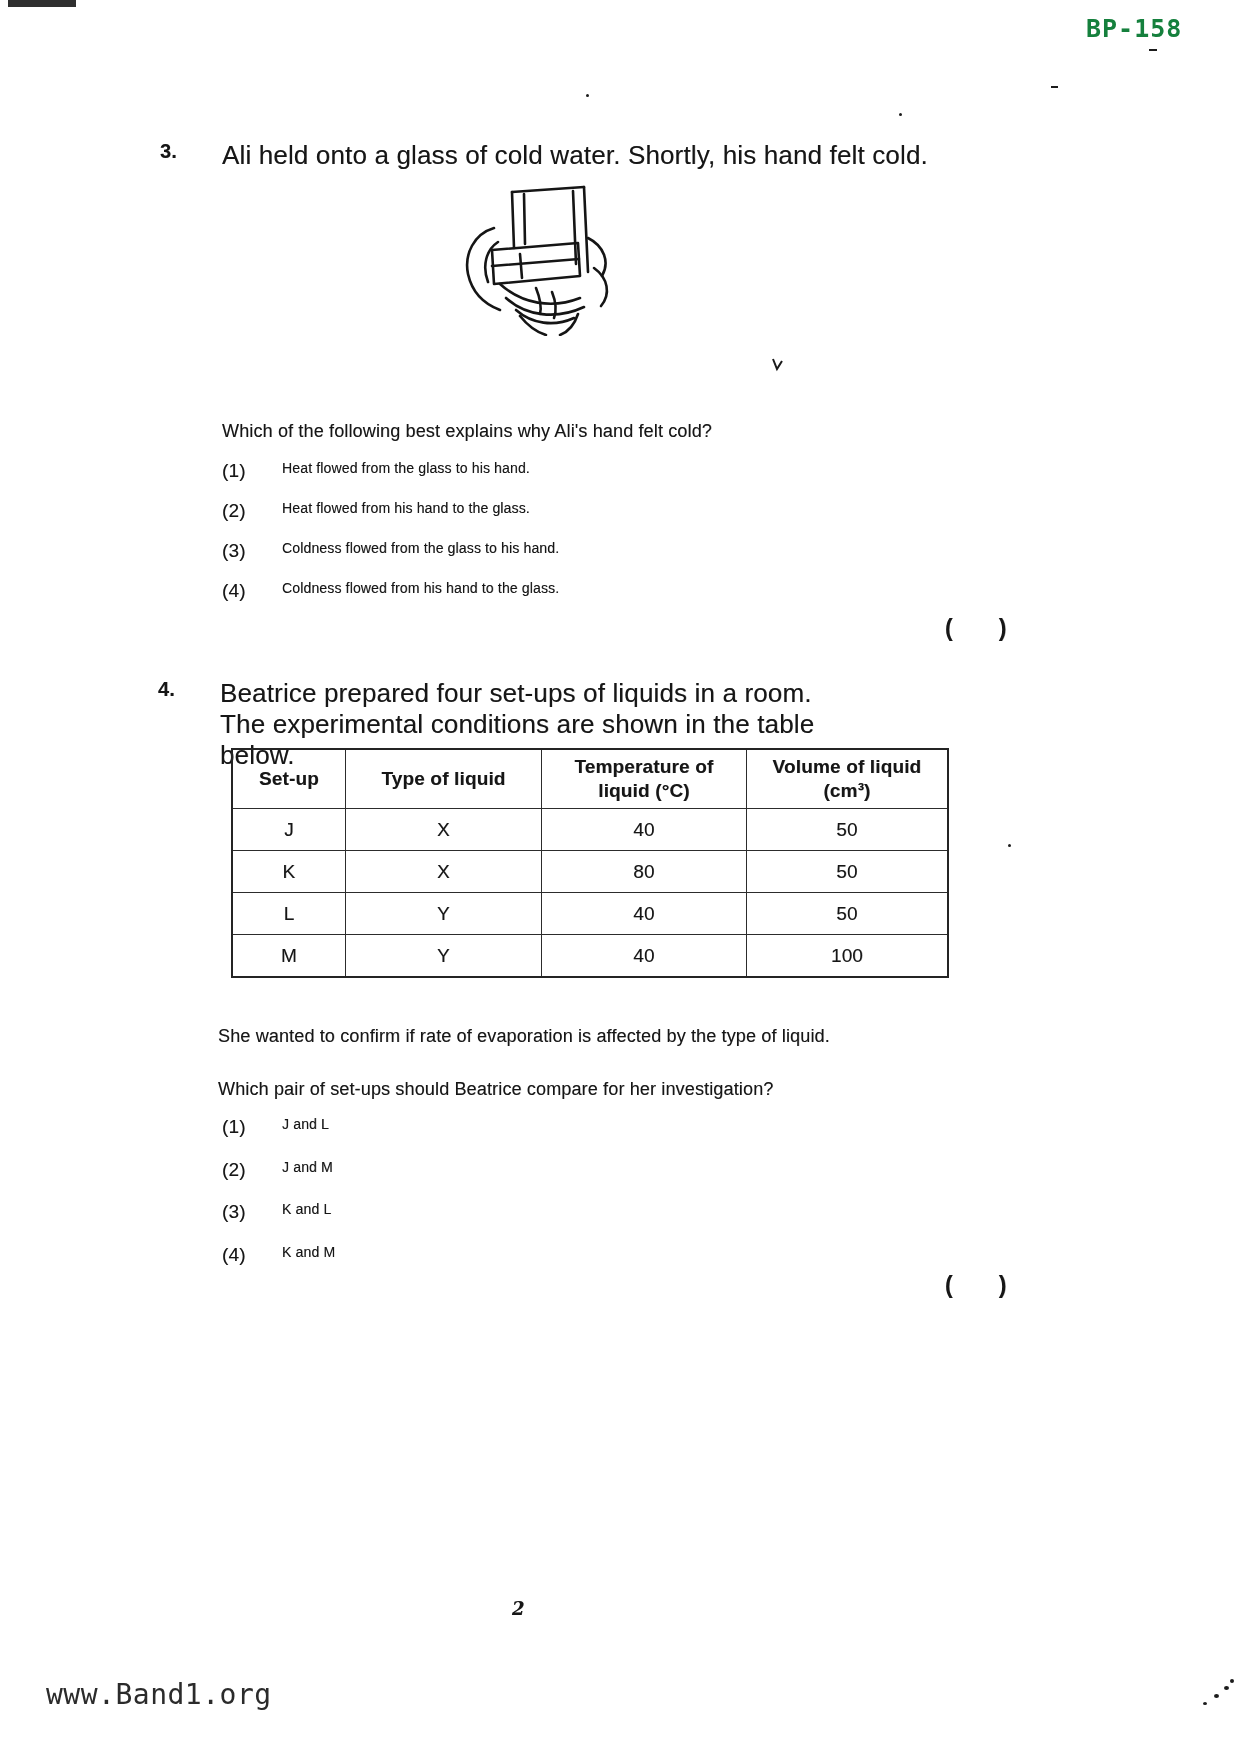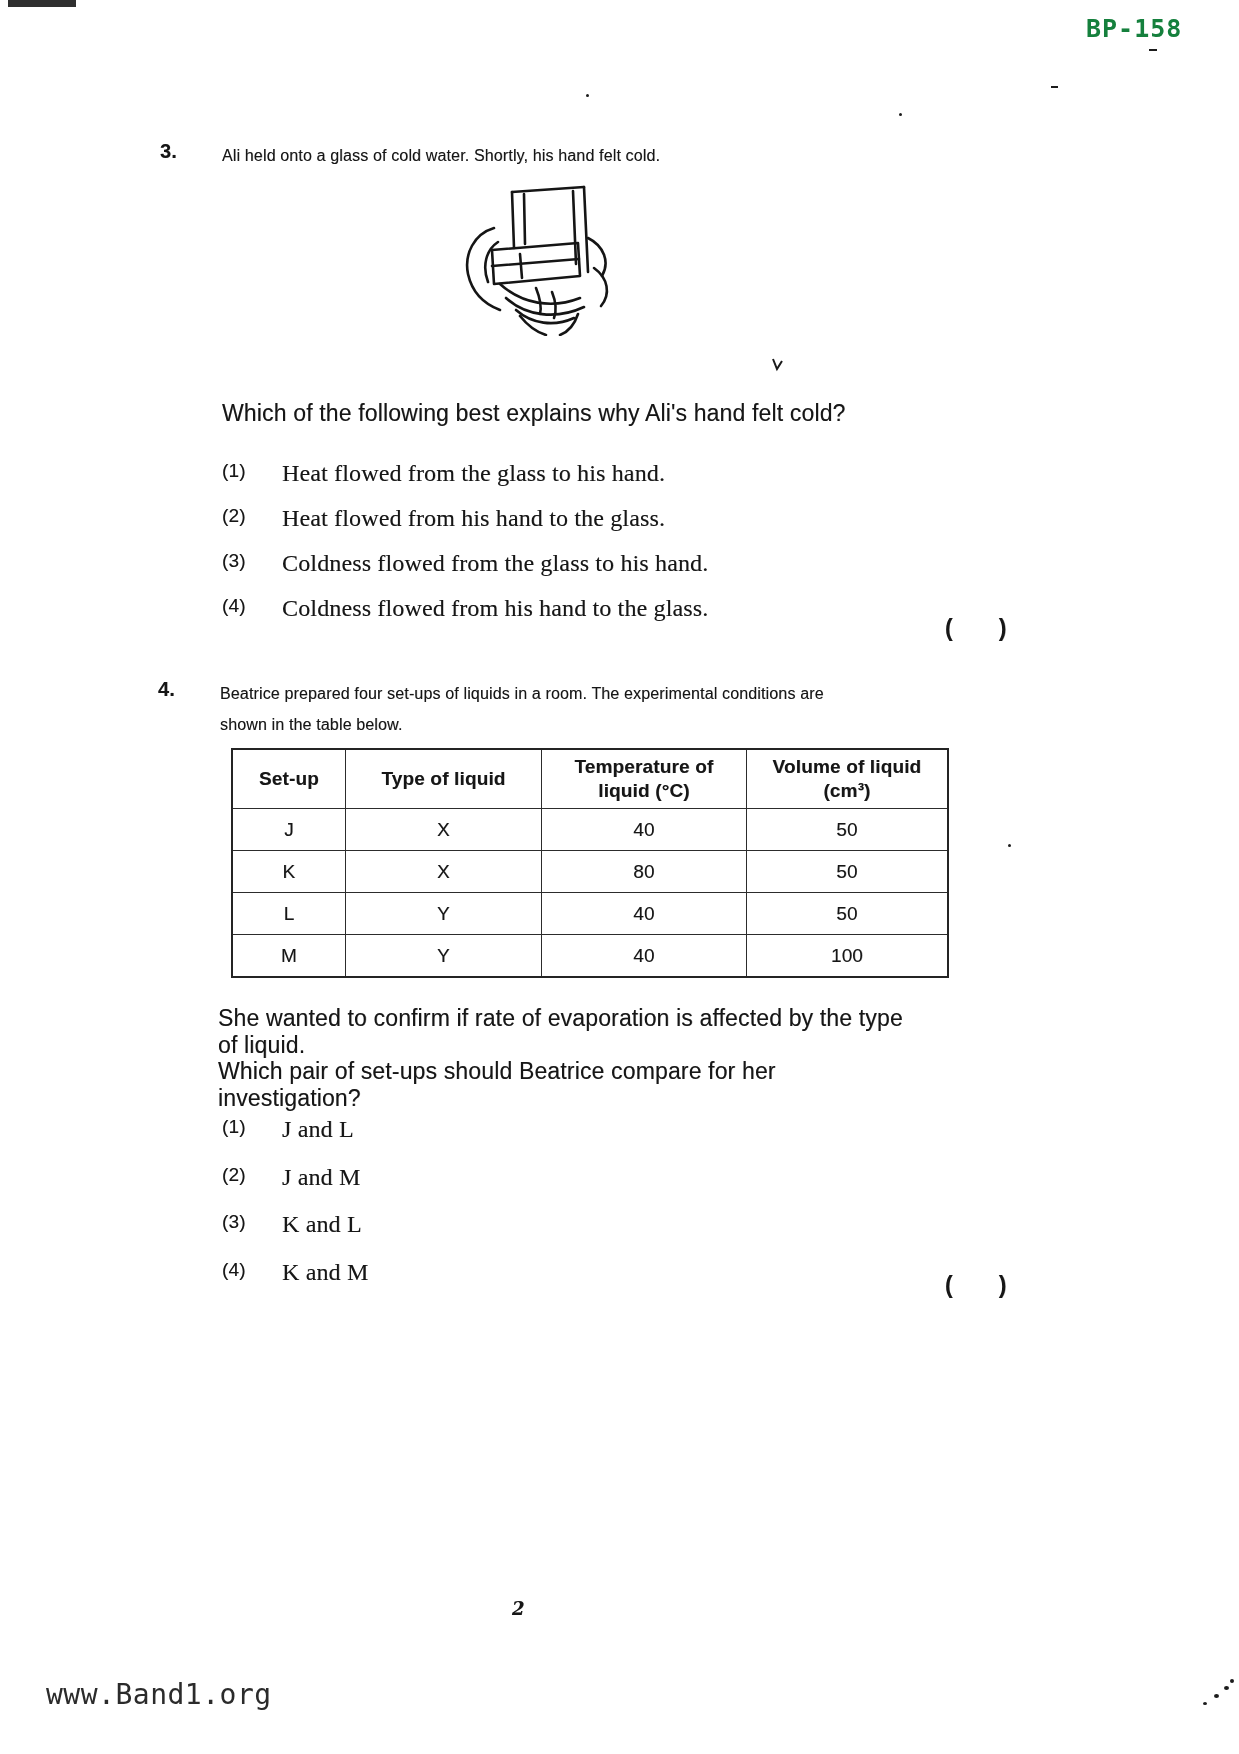--- a/index.html
+++ b/index.html
@@ -19,26 +19,26 @@
   .abs{position:absolute;}
   .corner-bar{background:#2f2f2f;}
   .artifact-dot{background:#1c1c1c;border-radius:50%;}
   .artifact-dash{background:#1c1c1c;}
   .header-code{
     font-family:"DejaVu Sans Mono", monospace;
     font-weight:bold;font-size:25px;letter-spacing:1px;color:#15803d;
   }
   .q-row{display:flex;align-items:flex-start;}
   .q-num{width:62px;flex:0 0 62px;font-size:20px;font-weight:bold;}
-  .q-text{font-size:16px;line-height:31px;}
+  .q-text{font-size:26px;line-height:31px;}
   .q4-num{width:62px;flex:0 0 62px;font-size:20px;font-weight:bold;}
-  .prompt{font-size:23px;}
+  .prompt{font-size:18px;margin-top:21px;}
   .opt{display:flex;margin-bottom:18px;}
   .opt .onum{width:60px;flex:0 0 60px;font-size:19px;}
-  .opt .otext{font-size:24px;font-family:Liberation Serif, serif;}
+  .opt .otext{font-size:14px;}
   .opts-q4 .opt{margin-bottom:20.5px;}
   .bracket{font-size:23px;font-weight:bold;display:flex;}
   .bracket .close{margin-left:46px;}
   table.setup{
     border-collapse:collapse;
     font-size:19px;
     color:#161616;
   }
   table.setup th, table.setup td{
     border:1.7px solid #2c2c2c;

